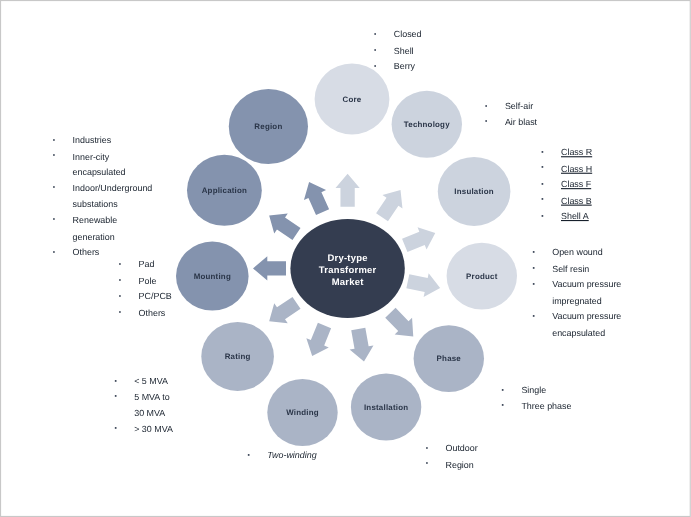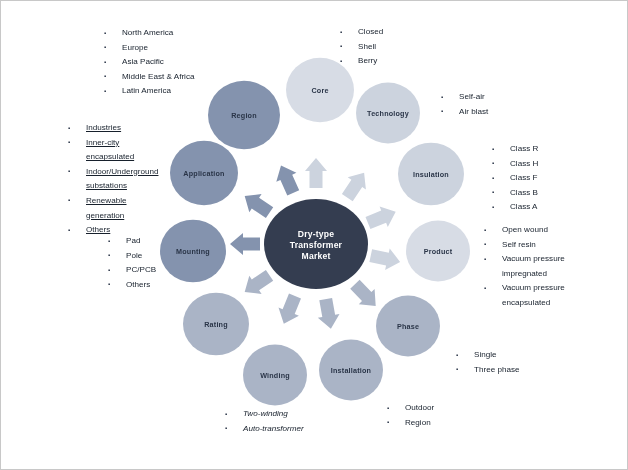--- a/index.html
+++ b/index.html
@@ -12,28 +12,28 @@
   .hub-label{font-size:8.6px;font-weight:bold;fill:#ffffff;letter-spacing:.2px;}
   .blk{position:absolute;font-size:8.1px;line-height:14.6px;color:#17202c;}
   .blk ul{list-style:none;margin:0;padding:0;}
   .blk li{position:relative;padding-left:21px;white-space:pre-line;}
   .blk li:before{content:"\25AA";position:absolute;left:3px;top:-0.5px;
                  font-size:6px;color:#2a3548;}
   .blk.sub li:before{left:3px;}
   #l-region{left:100px;top:25px;}
   #l-core{left:336px;top:24px;}
   #l-tech{left:437px;top:89px;}
-  #l-insul{left:488px;top:141px;}
+  #l-insul{left:488px;top:131px;text-decoration:underline;}
   #l-prod{left:480px;top:222px;}
   #l-phase{left:452px;top:347px;}
   #l-install{left:383px;top:400px;}
   #l-wind{left:221px;top:406px;font-style:italic;}
   #l-rating{left:100px;top:339px;}
   #l-mount{left:104px;top:233px;}
-  #l-app{left:64px;top:120px;text-decoration:underline;}
+  #l-app{left:44px;top:120px;}
 </style>
 </head>
 <body>
 
 <div id="frame">
 
   <svg id="canvas" viewBox="0 0 626 468">
     <g id="arrow-layer">
         <path d="M315.0 157.0 L326.0 170.0 L321.5 170.0 L321.5 187.0 L308.5 187.0 L308.5 170.0 L304.0 170.0 Z" fill="#ccd3de"></path>
         <path d="M363.1 171.7 L364.9 188.6 L361.2 186.1 L351.7 200.2 L340.9 192.9 L350.4 178.8 L346.7 176.3 Z" fill="#ccd3de"></path>
@@ -94,49 +94,40 @@
         </g>
       </g>
     <g id="hub-layer">
       <ellipse cx="315" cy="243" rx="52" ry="45" fill="#343d50"></ellipse>
       <text class="hub-label" x="315" y="236" text-anchor="middle">Dry-type</text>
       <text class="hub-label" x="315" y="247" text-anchor="middle">Transformer</text>
       <text class="hub-label" x="315" y="258" text-anchor="middle">Market</text>
     </g>
   </svg>
 
-  <div class="blk" id="l-region">
-    <ul>
-        <li>North America</li>
-        <li>Europe</li>
-        <li>Asia Pacific</li>
-        <li>Middle East &amp; Africa</li>
-        <li>Latin America</li>
-      </ul>
-  </div>
   <div class="blk" id="l-tech">
     <ul>
         <li>Self-air</li>
         <li>Air blast</li>
       </ul>
   </div>
   <div class="blk" id="l-core">
     <ul>
         <li>Closed</li>
         <li>Shell</li>
         <li>Berry</li>
       </ul>
   </div>
   <div class="blk" id="l-insul">
     <ul>
         <li>Class R</li>
         <li>Class H</li>
         <li>Class F</li>
         <li>Class B</li>
-        <li>Class A</li>
+        <li>Shell A</li>
       </ul>
   </div>
   <div class="blk" id="l-prod">
     <ul>
         <li>Open wound</li>
         <li>Self resin</li>
         <li>Vacuum pressure
 impregnated</li>
         <li>Vacuum pressure
 encapsulated</li>
@@ -150,21 +141,28 @@
   </div>
   <div class="blk" id="l-install">
     <ul>
         <li>Outdoor</li>
         <li>Region</li>
       </ul>
   </div>
   <div class="blk" id="l-wind">
     <ul>
         <li>Two-winding</li>
-        <li>Auto-transformer</li>
+      </ul>
+  </div>
+  <div class="blk" id="l-rating">
+    <ul>
+        <li>&lt; 5 MVA</li>
+        <li>5 MVA to
+30 MVA</li>
+        <li>&gt; 30 MVA</li>
       </ul>
   </div>
   <div class="blk sub" id="l-mount">
     <ul>
         <li>Pad</li>
         <li>Pole</li>
         <li>PC/PCB</li>
         <li>Others</li>
       </ul>
   </div>

